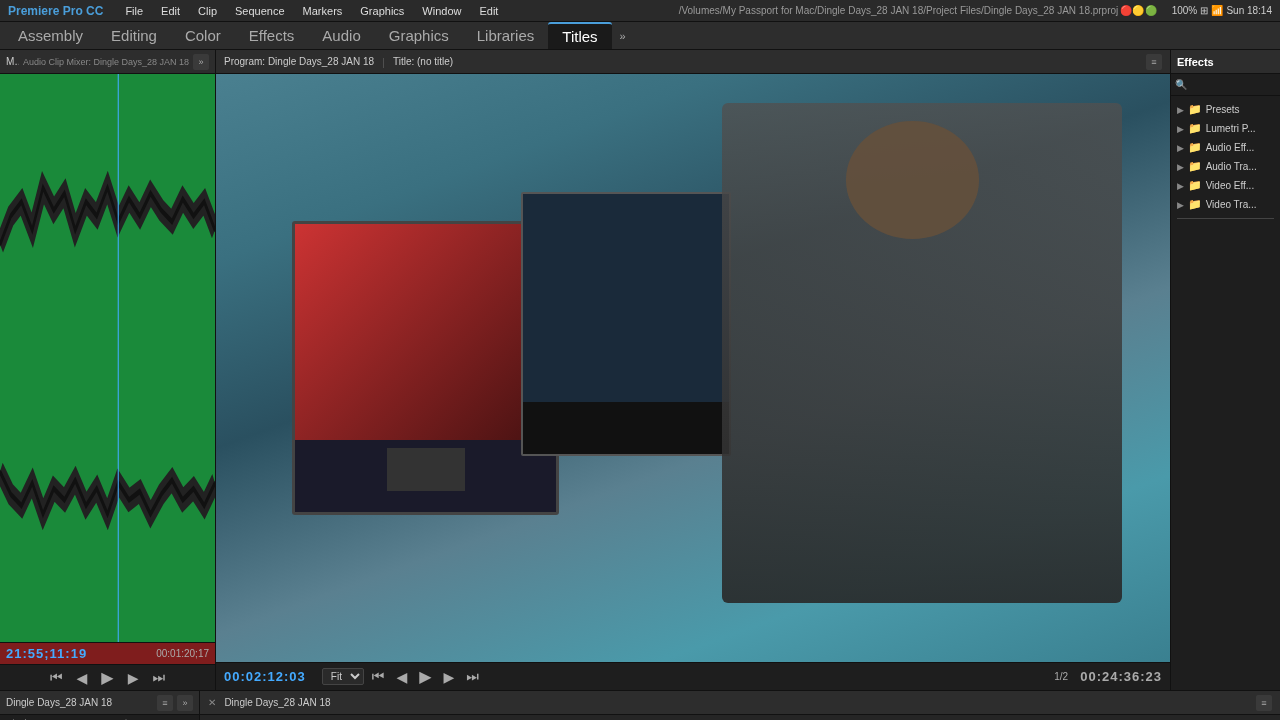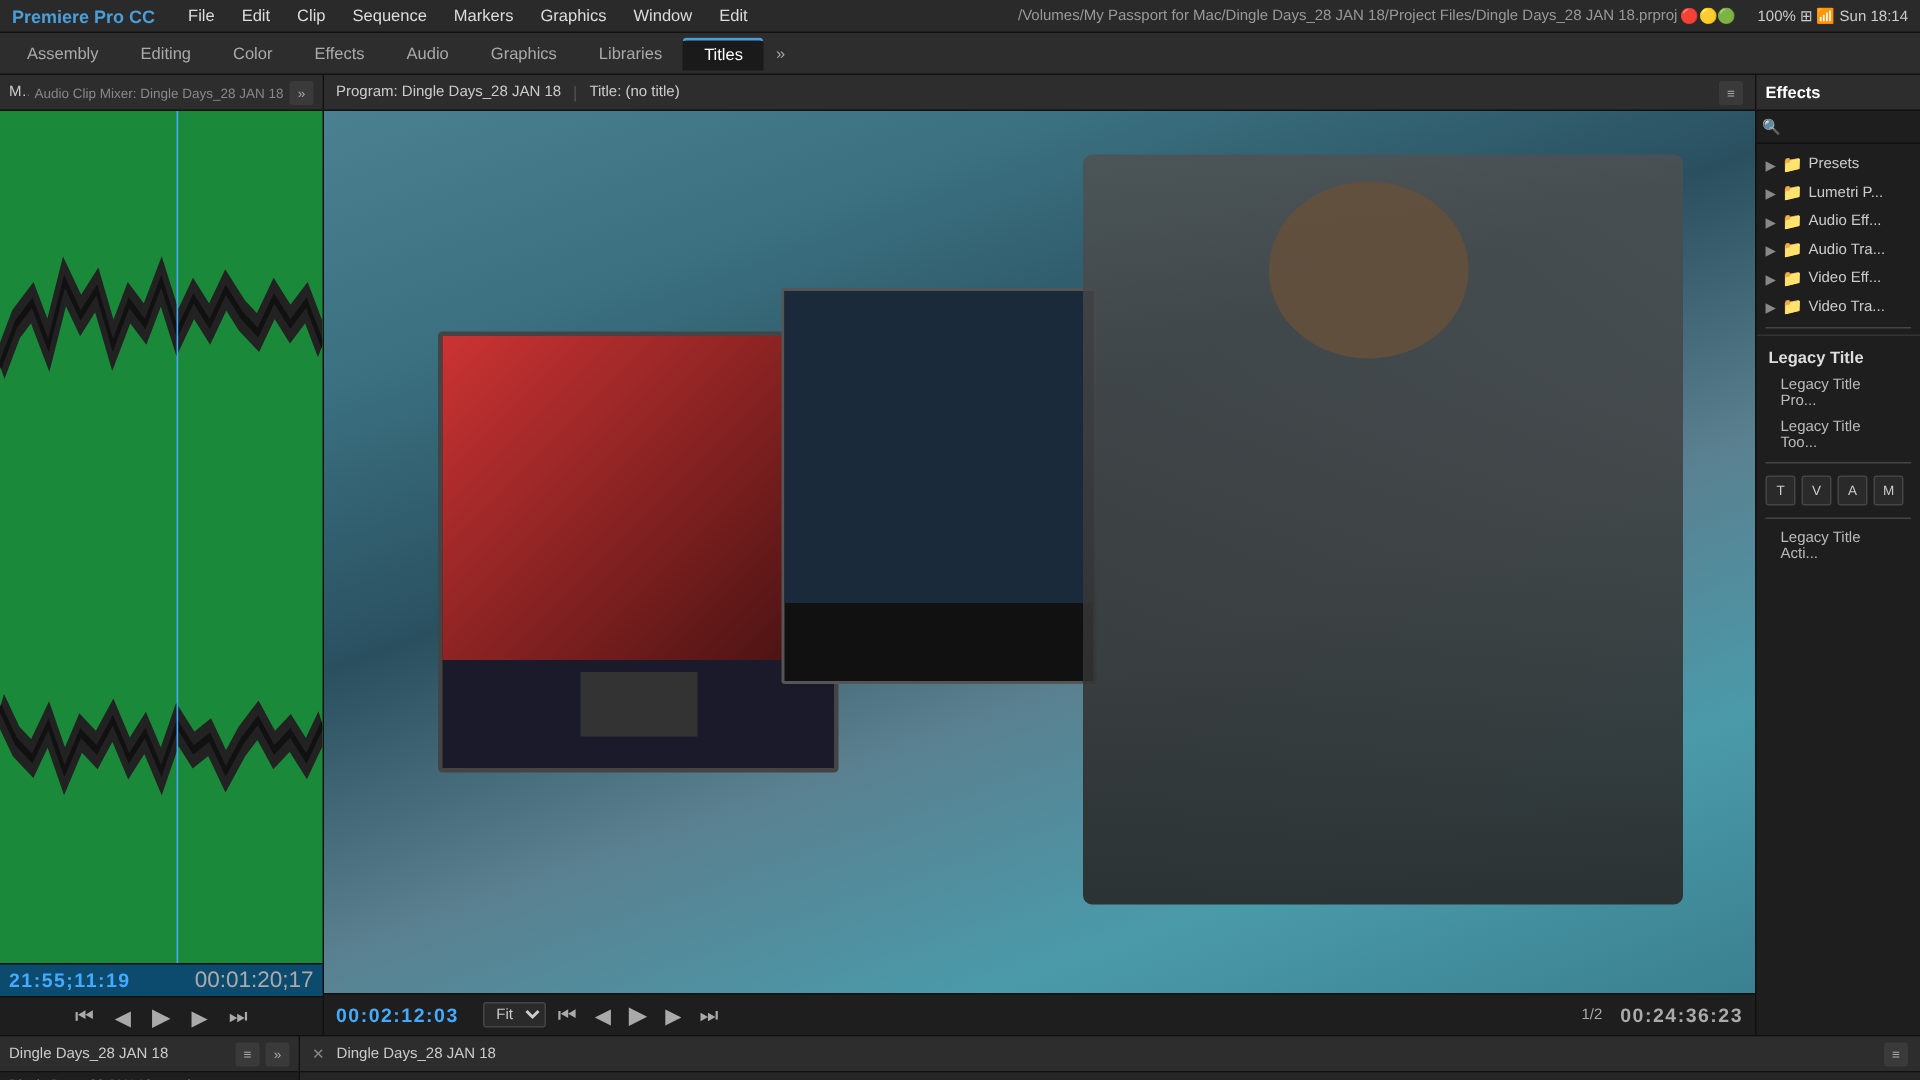--- a/index.html
+++ b/index.html
@@ -13,35 +13,35 @@
     #menubar .app-logo { color: #4a9eda; font-weight: bold; font-size: 12px; margin-right: 12px; }
     #menubar .menu-item { color: #ddd; padding: 2px 8px; font-size: 11px; cursor: pointer; border-radius: 3px; }
     #menubar .title-bar { color: #999; font-size: 10px; margin-left: 20px; flex: 1; text-align: right; }
     #menubar .sys-icons { display: flex; gap: 6px; align-items: center; font-size: 10px; color: #ccc; }
 
     
     #workspace-tabs {
       width: 100%; height: 28px; background: #2d2d2d; display: flex; align-items: center;
       border-bottom: 1px solid #111; padding: 0 4px;
     }
-    .ws-tab { padding: 4px 14px; color: #aaa; cursor: pointer; font-size: 11px; border-radius: 3px 3px 0 0; }
+    .ws-tab { padding: 4px 14px; color: #aaa; cursor: pointer; font-size: 15px; border-radius: 3px 3px 0 0; }
     .ws-tab.active { color: #fff; background: #1a1a1a; border-top: 2px solid #4a9eda; }
     .ws-more { color: #aaa; padding: 4px 8px; cursor: pointer; }
 
     
     #main-layout { display: flex; width: 100%; height: calc(720px - 22px - 28px - 30px); }
 
     
     #left-panel { width: 216px; background: #1e1e1e; border-right: 1px solid #111; display: flex; flex-direction: column; }
     #left-panel .panel-header { height: 24px; background: #2d2d2d; display: flex; align-items: center; padding: 0 6px; border-bottom: 1px solid #111; gap: 4px; }
     #left-panel .panel-title { color: #ccc; font-size: 10px; flex: 1; white-space: nowrap; overflow: hidden; text-overflow: ellipsis; }
     .panel-btn { width: 16px; height: 16px; background: #3a3a3a; border: none; color: #aaa; cursor: pointer; border-radius: 2px; font-size: 9px; display: flex; align-items: center; justify-content: center; }
     #left-panel .waveform-area { flex: 1; background: #1a8a3a; position: relative; overflow: hidden; }
     .waveform-svg { width: 100%; height: 100%; }
-    #left-panel .timecode-bar { height: 22px; background: #0c4a6e; display: flex; align-items: center; padding: 0 6px; border-top: 1px solid #111; }
+    #left-panel .timecode-bar { height: 22px; background: #7f1d1d; display: flex; align-items: center; padding: 0 6px; border-top: 1px solid #111; }
     .timecode { color: #4af; font-size: 13px; font-weight: bold; letter-spacing: 1px; }
 
     
     #center-panel { flex: 1; background: #d946ef; display: flex; flex-direction: column; }
     #program-header { height: 24px; background: #2d2d2d; display: flex; align-items: center; padding: 0 8px; border-bottom: 1px solid #111; gap: 8px; }
     .prog-title { color: #ccc; font-size: 10px; }
     .prog-sep { color: #555; }
     #video-preview { flex: 1; background: #000; position: relative; display: flex; align-items: center; justify-content: center; overflow: hidden; }
     
     .video-scene { width: 100%; height: 100%; background: linear-gradient(135deg, #3a7a8a 0%, #2a5a6a 30%, #1a3a4a 60%, #0a1a2a 100%); position: relative; }
@@ -134,21 +134,21 @@
 
         <polyline points="0,140 10,148 20,152 30,144 40,155 50,146 60,150 70,143 80,152 90,146 100,155 110,144 120,150 130,147 140,155 150,148 160,143 170,150 180,146 190,152 200,144" fill="none" stroke="#222" stroke-width="8"></polyline>
         <polyline points="0,140 10,148 20,152 30,144 40,155 50,146 60,150 70,143 80,152 90,146 100,155 110,144 120,150 130,147 140,155 150,148 160,143 170,150 180,146 190,152 200,144" fill="none" stroke="#111" stroke-width="2"></polyline>
 
         <line x1="110" y1="0" x2="110" y2="200" stroke="#4af" stroke-width="1"></line>
       </svg>
     </div>
     <div class="timecode-bar">
       <span class="timecode">21:55;11:19</span>
       <span style="flex:1;"></span>
-      <span style="color:#aaa;font-size:15px;">00:01:20;17</span>
+      <span style="color:#aaa;font-size:10px;">00:01:20;17</span>
     </div>
     <div style="height:26px;background:#1e1e1e;display:flex;align-items:center;justify-content:center;border-top:1px solid #111;gap:6px;">
       <button class="ctrl-btn">⏮</button>
       <button class="ctrl-btn">◀</button>
       <button class="ctrl-btn" style="font-size:16px;">▶</button>
       <button class="ctrl-btn">▶</button>
       <button class="ctrl-btn">⏭</button>
     </div>
   </div>
 
@@ -229,34 +229,20 @@
         <span class="label">Video Eff...</span>
       </div>
       <div class="effects-item">
         <span class="arrow">▶</span>
         <span class="folder-icon">📁</span>
         <span class="label">Video Tra...</span>
       </div>
 
       <div class="divider-line"></div>
 
-      <div class="legacy-section">
-        <div class="legacy-title">Legacy Title</div>
-        <div class="legacy-item">Legacy Title Pro...</div>
-        <div class="legacy-item">Legacy Title Too...</div>
-        <div class="divider-line"></div>
-        <div class="type-tools">
-          <button class="type-tool-btn">T</button>
-          <button class="type-tool-btn">V</button>
-          <button class="type-tool-btn">A</button>
-          <button class="type-tool-btn">M</button>
-        </div>
-        <div class="divider-line"></div>
-        <div class="legacy-item">Legacy Title Acti...</div>
-      </div>
     </div>
   </div>
 
 </div>
 
 <div id="bottom-section">
 
   <div id="project-panel">
     <div class="panel-header">
       <span class="panel-title">Dingle Days_28 JAN 18</span>

